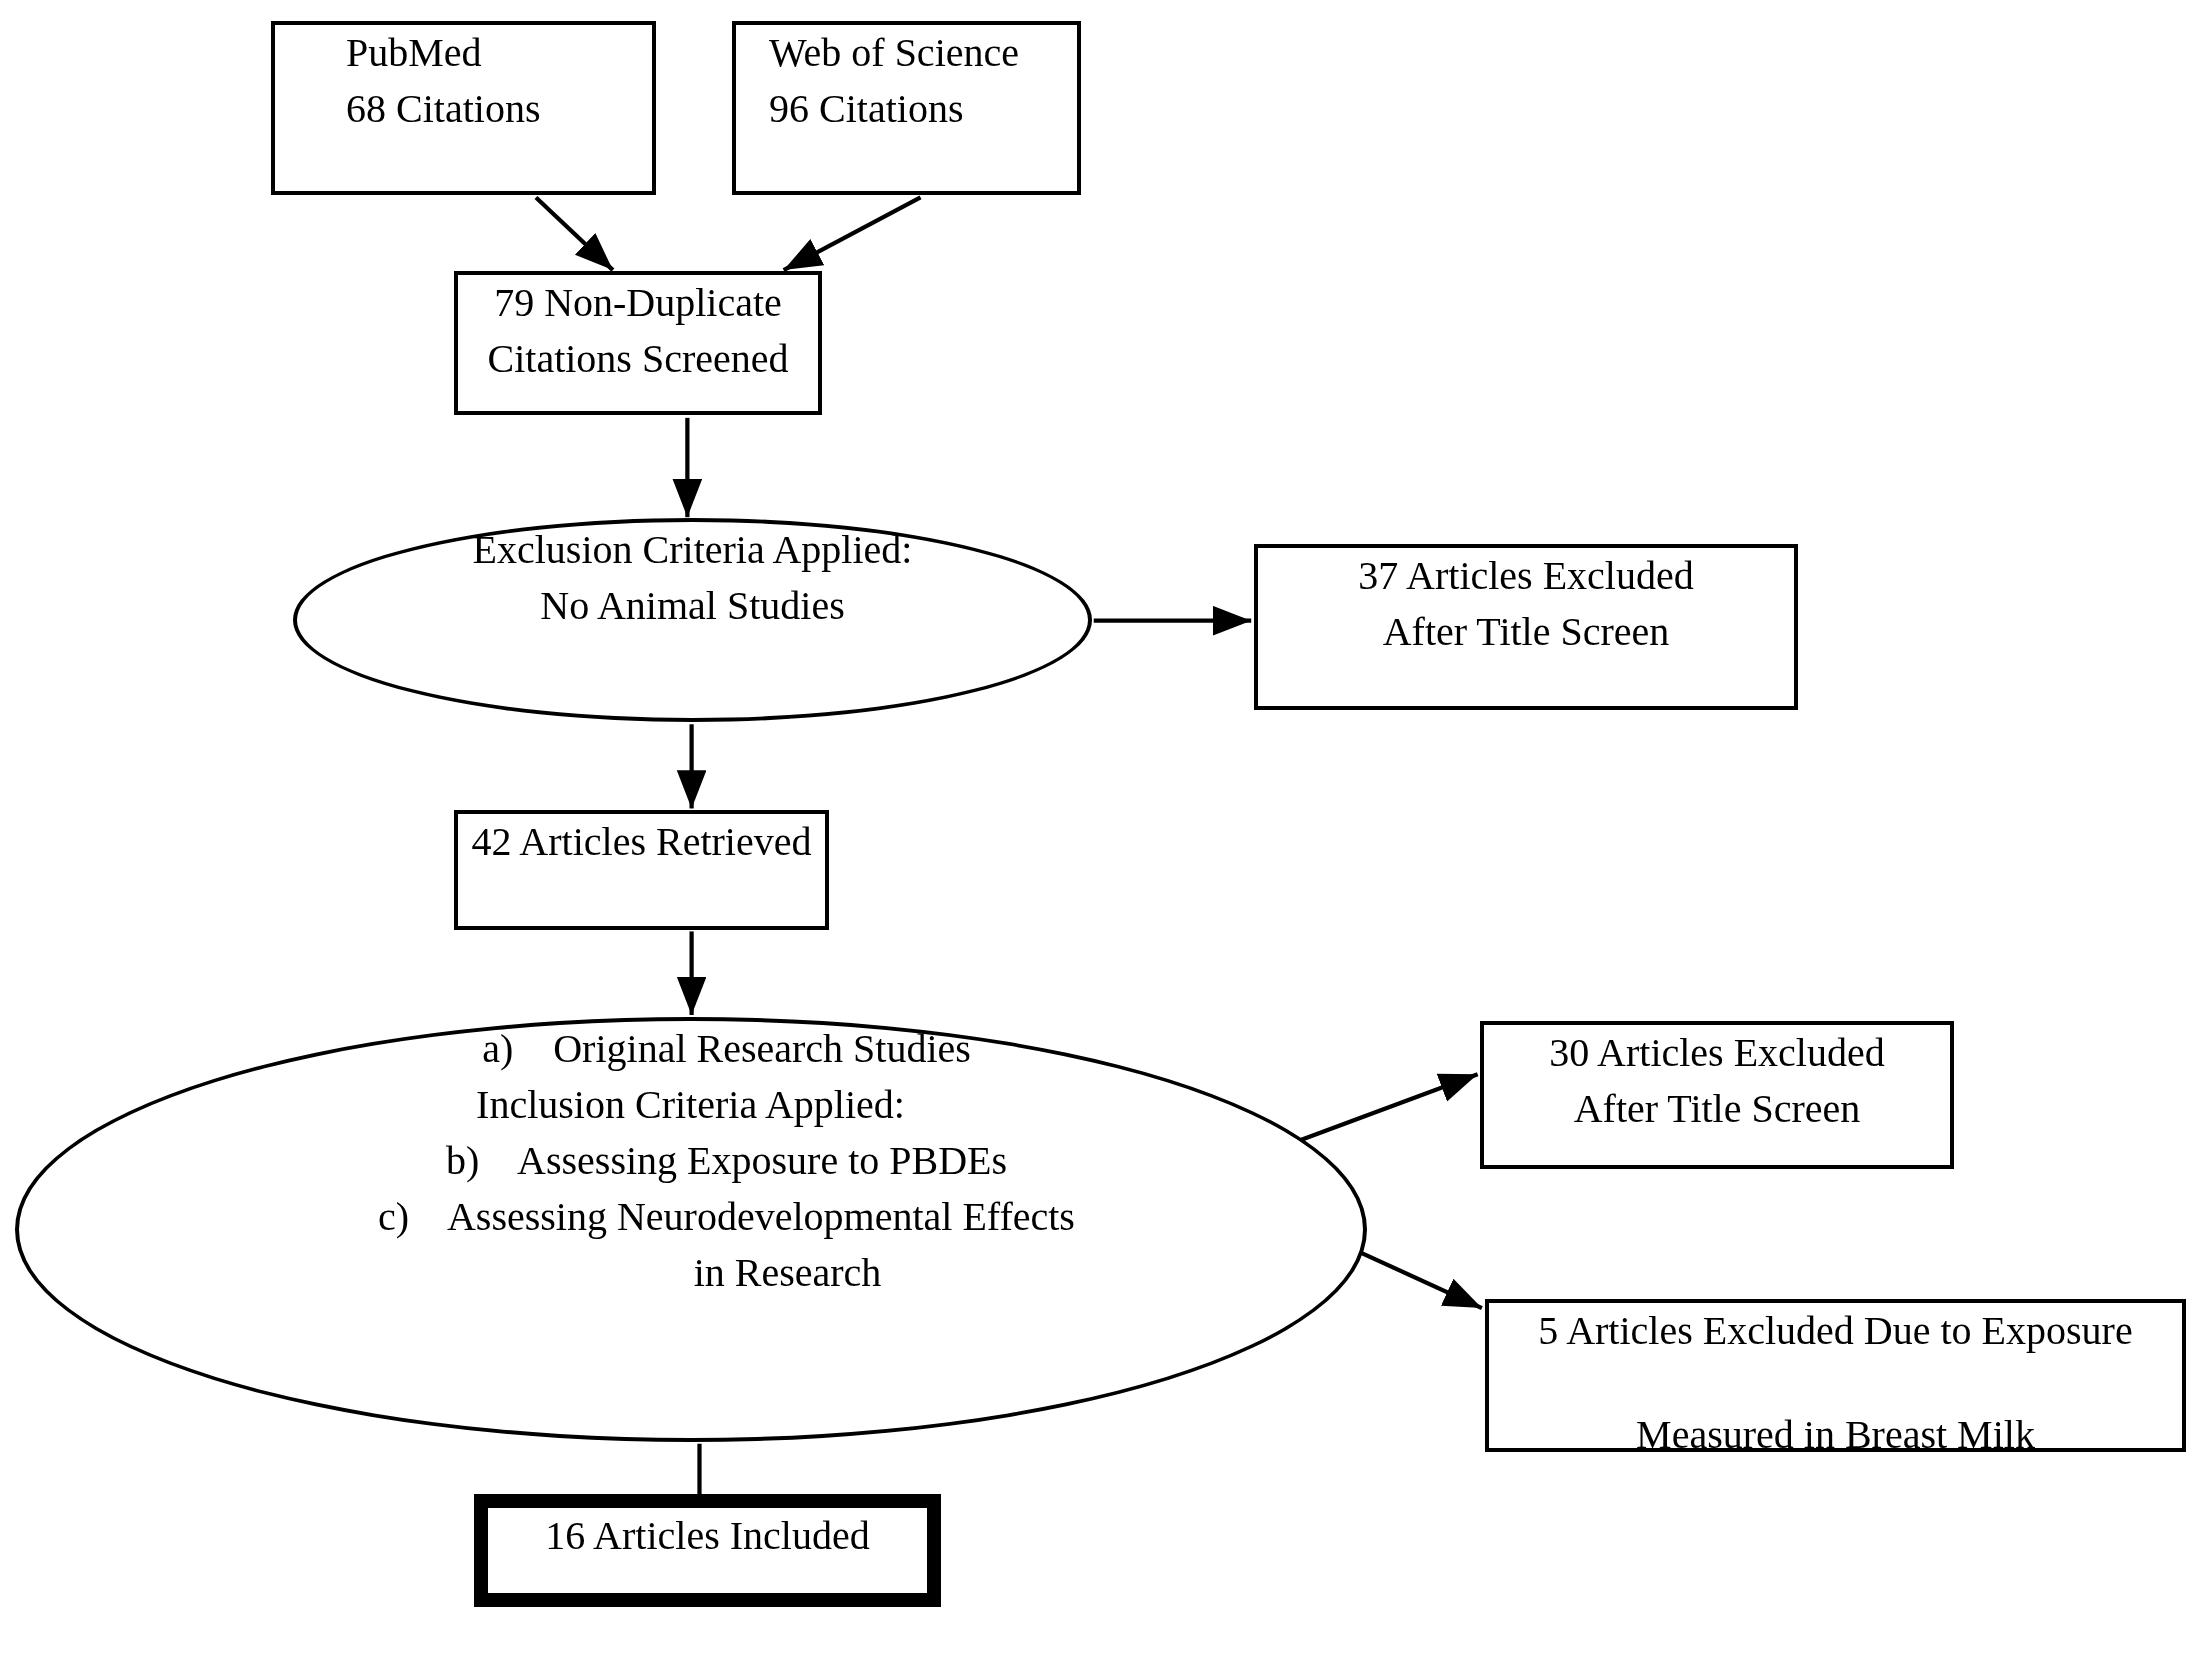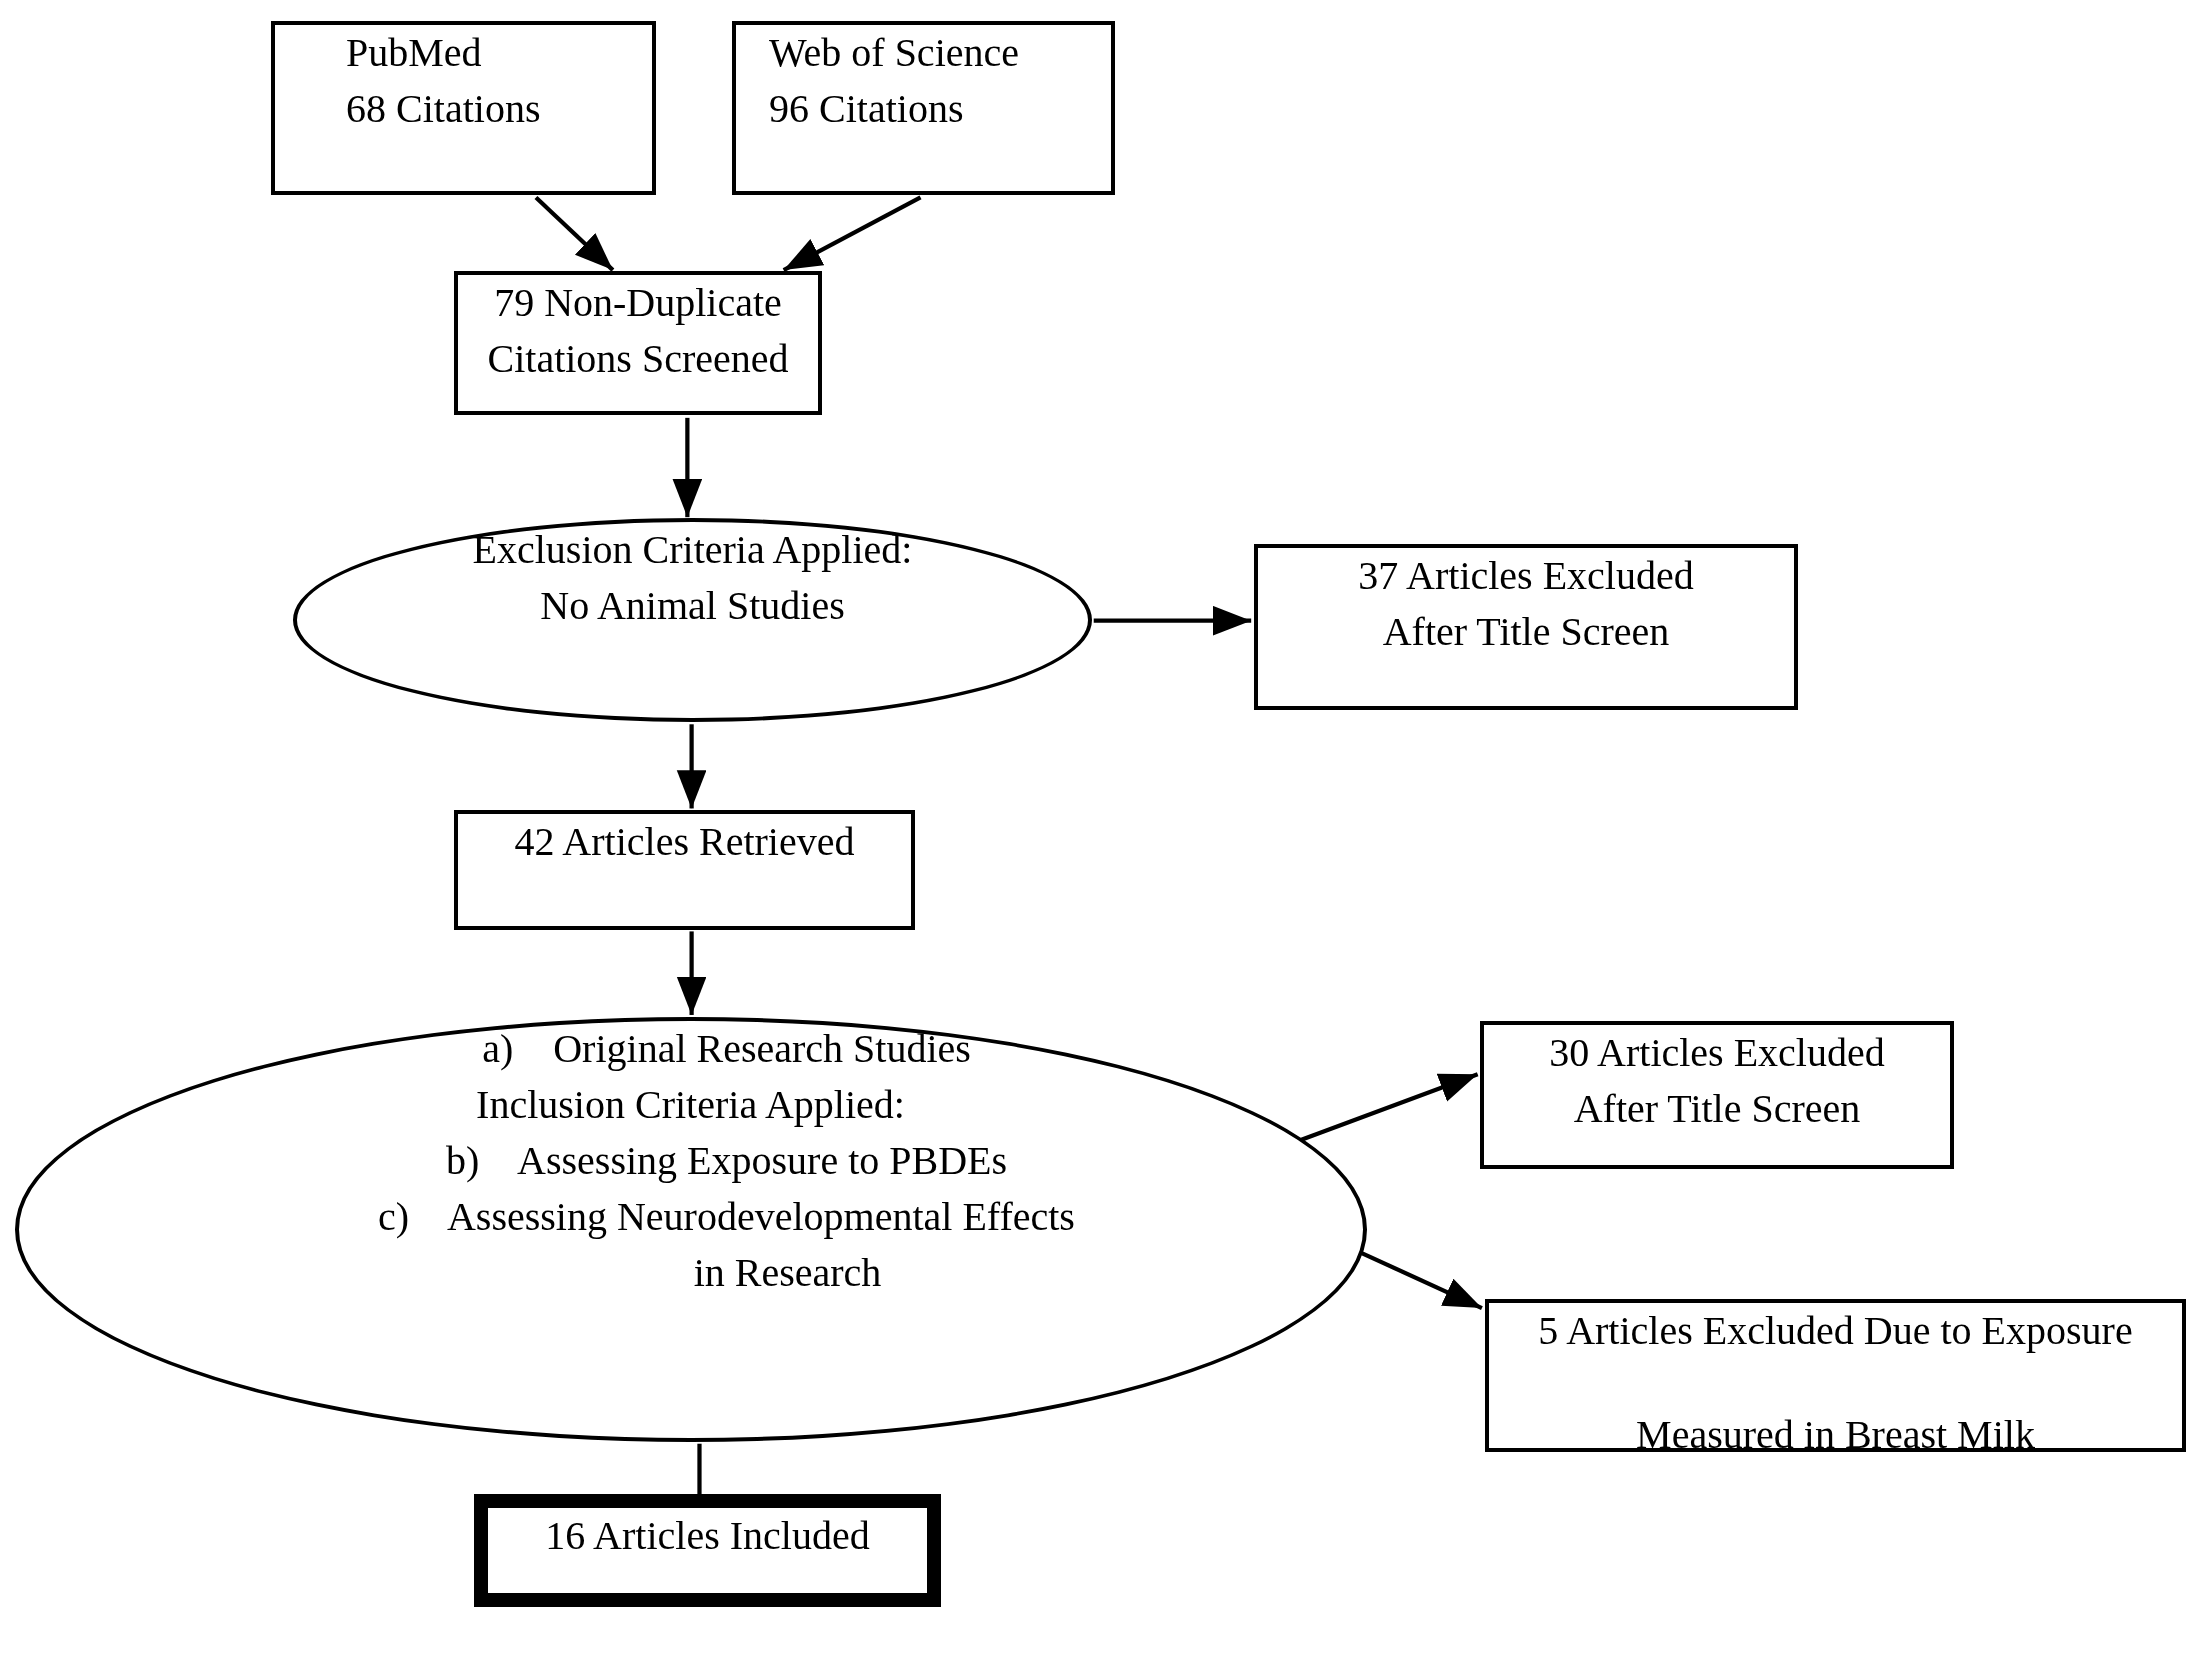--- a/index.html
+++ b/index.html
@@ -24,25 +24,25 @@
     text-align:center;
     z-index:2;
   }
   .ellipse{border-radius:50%;}
   .left-align{align-items:flex-start;text-align:left;}
   .line{white-space:pre;line-height:56px;display:block;}
   .indent-list{transform:translateX(36px);}
   .indent-cont{transform:translateX(97px);}
 
   #pubmed {left:271px;  top:21px;   width:385px;  height:174px; padding-left:71px;}
-  #wos    {left:732px; top:21px;   width:383px;  height:174px; padding-left:33px;}
+  #wos    {left:732px; top:21px;   width:349px;  height:174px; padding-left:33px;}
   #nondup {left:454px;  top:271px;  width:368px;  height:144px;}
   #ellipse1{left:293px; top:518px;  width:799px; height:204px;}
   #excl37 {left:1254px; top:544px;  width:544px;  height:166px;}
-  #retr42 {left:454px;  top:810px; width:461px;  height:120px;}
+  #retr42 {left:454px;  top:810px; width:375px;  height:120px;}
   #ellipse2{left:14.5px;  top:1017px; width:1352px; height:425px;}
   #excl21 {left:1480px; top:1021px; width:474px;  height:148px;}
   #excl5  {left:1485px; top:1299px; width:701px; height:153px;gap:48px;}
   #incl16 {left:474px;  top:1494px; width:467px;  height:113px; border-width:14.5px;}
 
   svg.arrows{
     position:absolute;left:0;top:0;width:2205px;height:1669px;
     z-index:1;pointer-events:none;
   }
   svg.arrows line{stroke:#000;stroke-width:7;}

